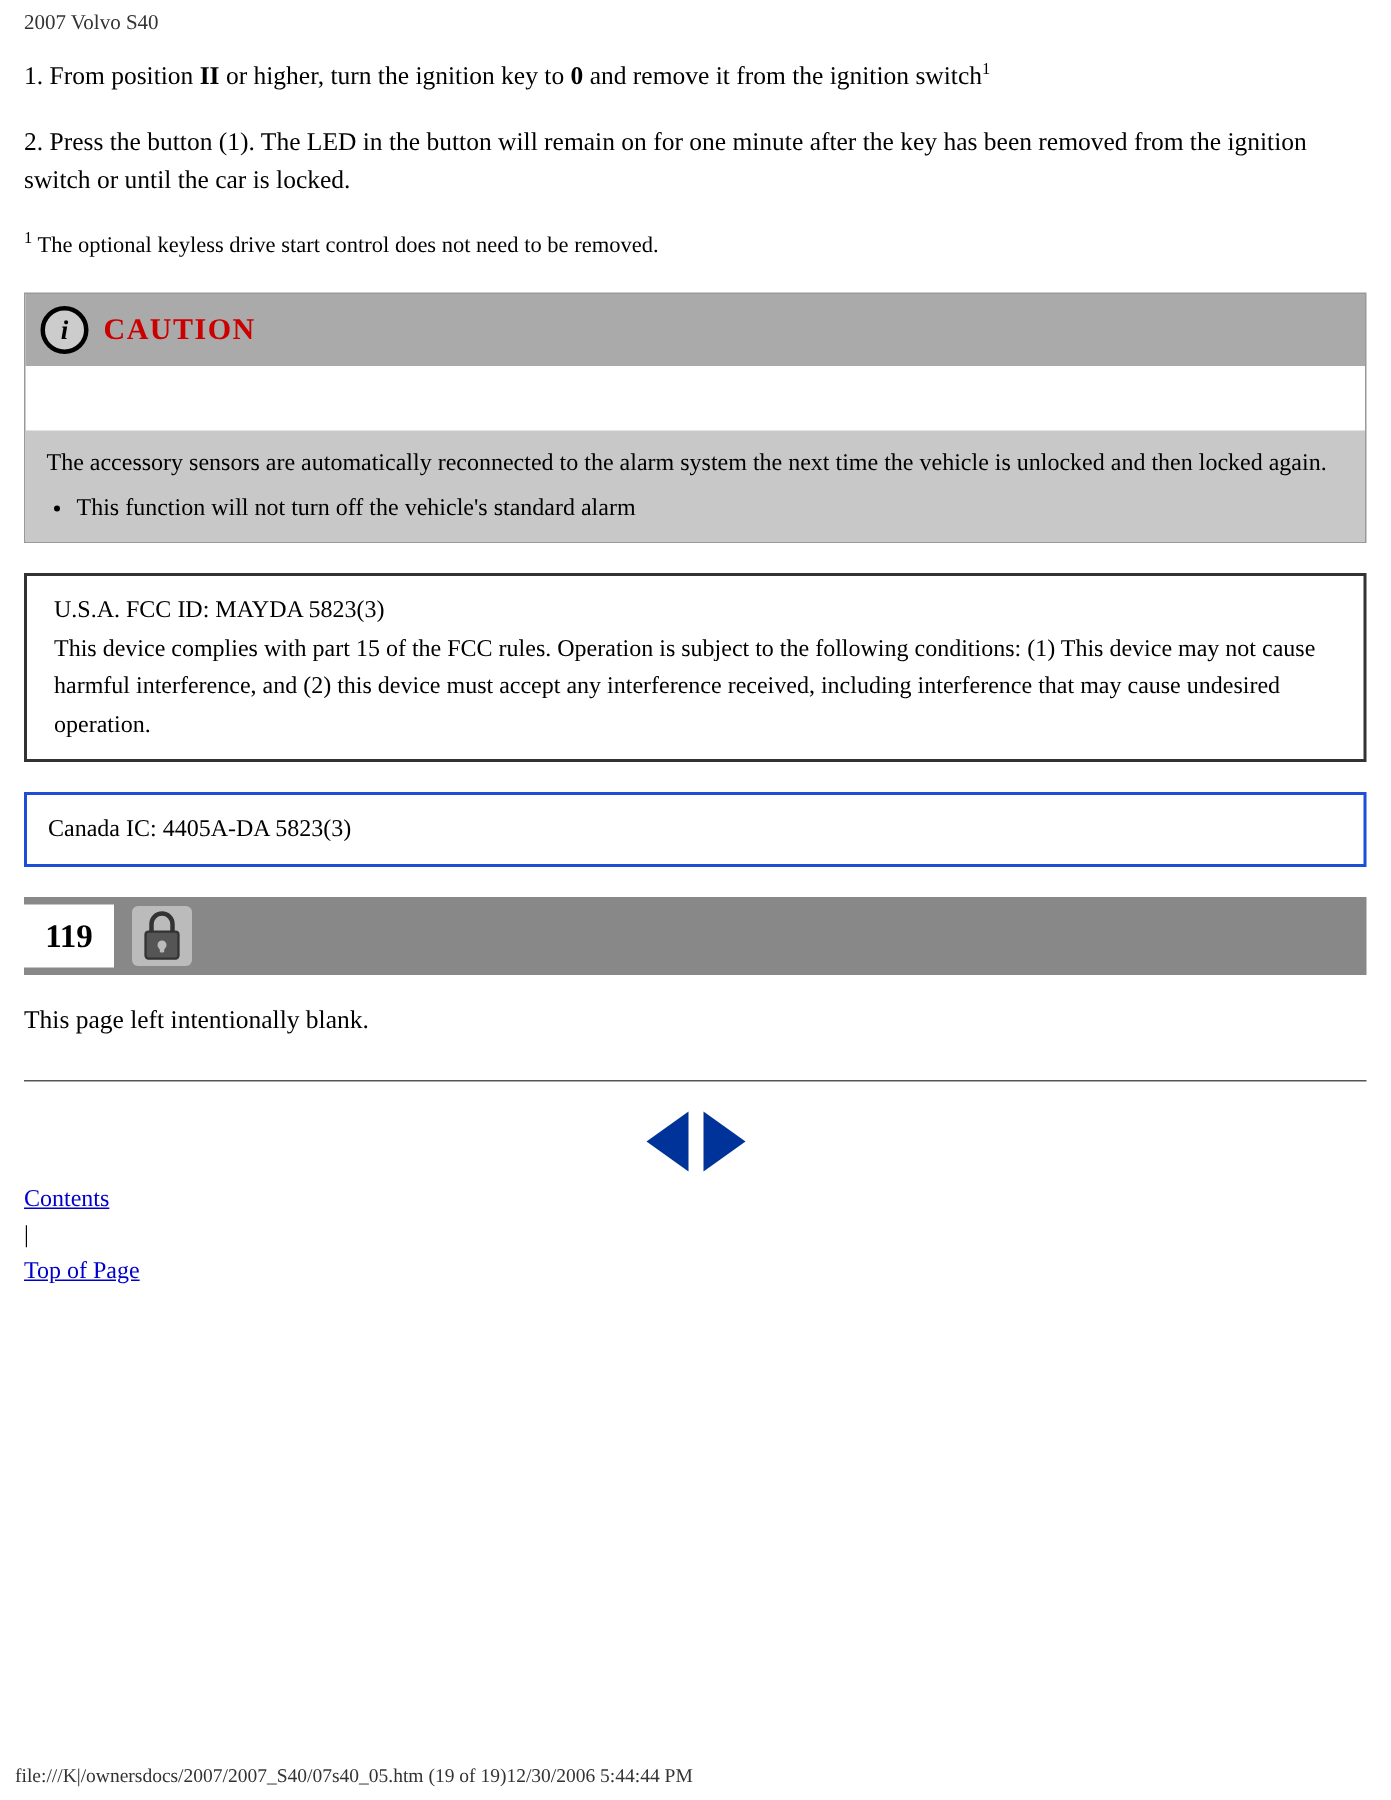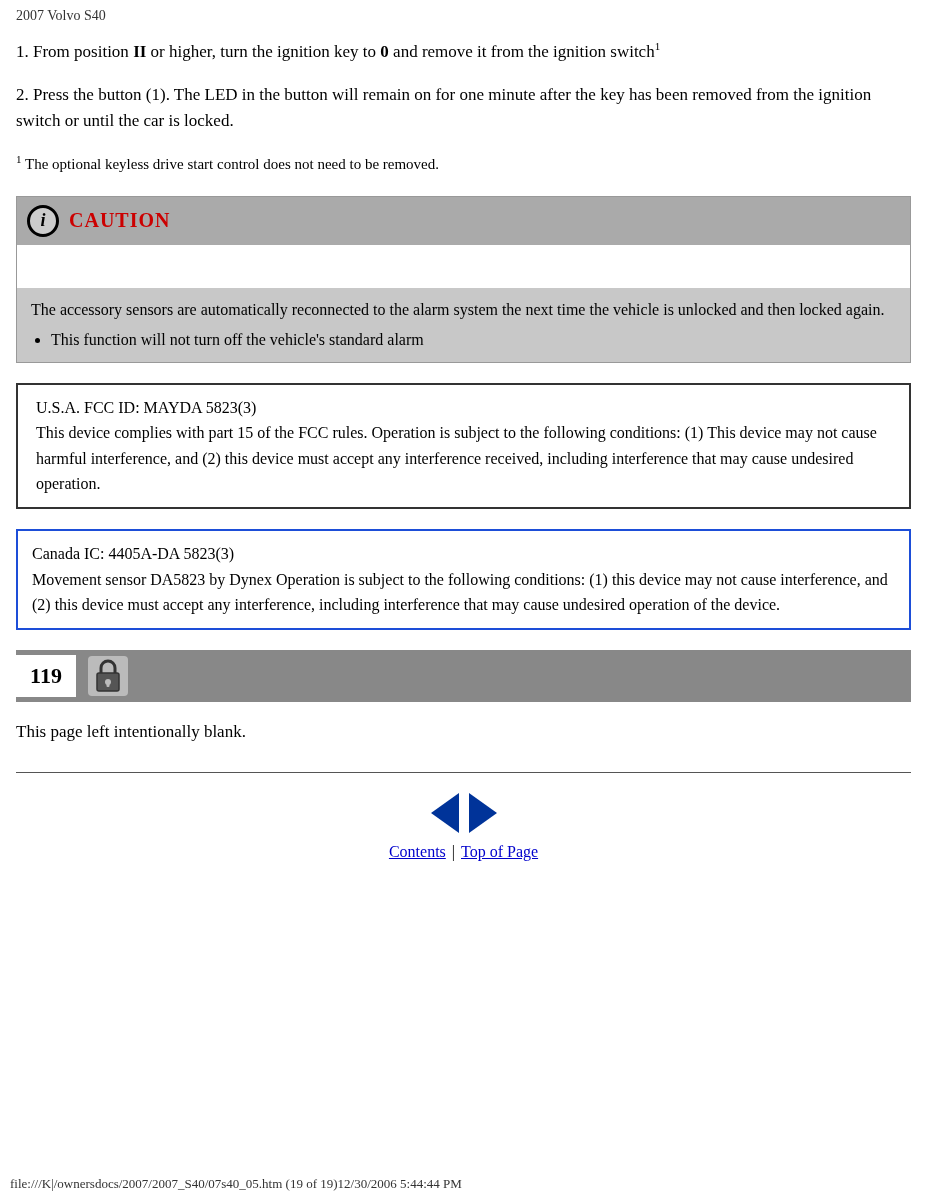--- a/index.html
+++ b/index.html
@@ -167,20 +167,21 @@
       border-top: 20px solid transparent;
       border-bottom: 20px solid transparent;
       border-left: 28px solid #003399;
     }
     .nav-links {
       display: flex;
       justify-content: center;
       font-size: 16px;
       margin-bottom: 20px;
       gap: 6px;
+      flex-direction: column;
     }
     .nav-links a {
       color: #0000cc;
       text-decoration: underline;
       cursor: pointer;
     }
     .nav-links span {
       color: #000;
     }
     .status-bar {
@@ -229,21 +230,20 @@
     </div>
   </div>
 
   <div class="fcc-box">
     <div>U.S.A. FCC ID: MAYDA 5823(3)</div>
     <div>This device complies with part 15 of the FCC rules. Operation is subject to the following conditions: (1) This device may not cause harmful interference, and (2) this device must accept any interference received, including interference that may cause undesired operation.</div>
   </div>
 
   <div class="canada-box">
     <div>Canada IC: 4405A-DA 5823(3)</div>
-    <div>Movement sensor DA5823 by Dynex Operation is subject to the following conditions: (1) this device may not cause interference, and (2) this device must accept any interference, including interference that may cause undesired operation of the device.</div>
   </div>
 
   <div class="page-footer-bar">
     <div class="page-number">119</div>
     <div class="lock-icon-box">
       <div class="lock-icon">
 
         <svg width="30" height="34" viewBox="0 0 30 34" fill="none" xmlns="http://www.w3.org/2000/svg">
           <rect x="4" y="14" width="22" height="18" rx="2" fill="#555" stroke="#333" stroke-width="1.5"></rect>
           <path d="M8 14v-5a7 7 0 1 1 14 0v5" stroke="#333" stroke-width="3" fill="none"></path>

